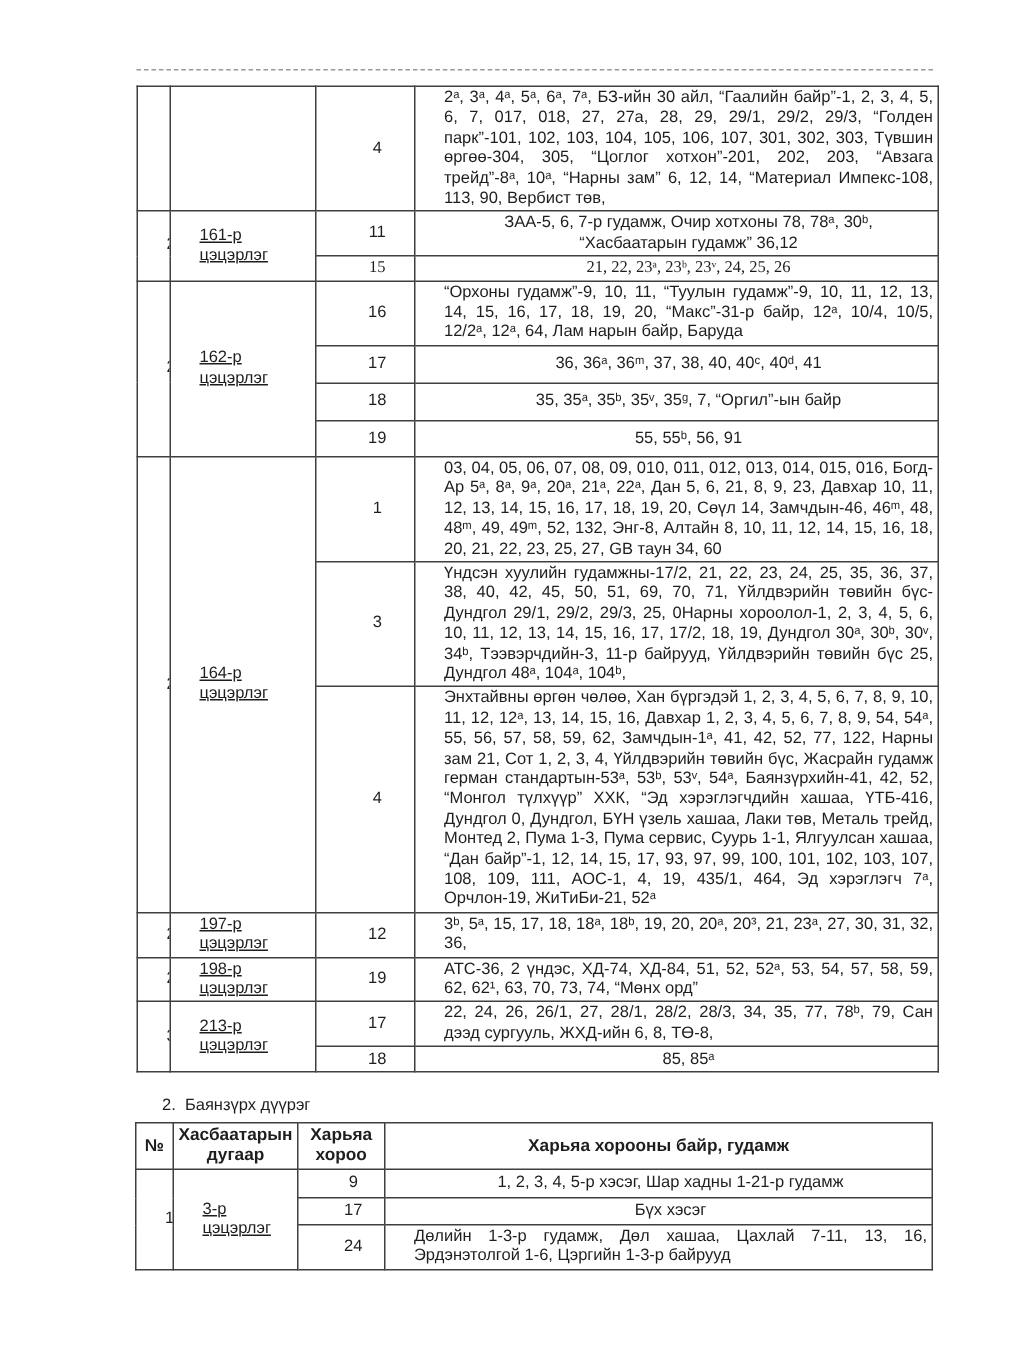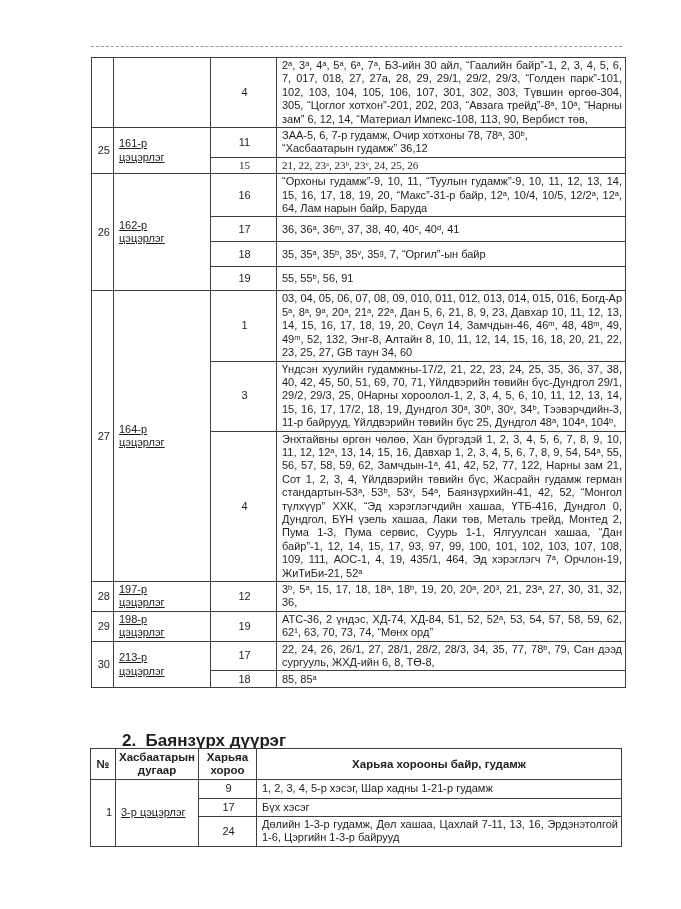--- a/index.html
+++ b/index.html
@@ -19,48 +19,48 @@
     border-collapse:collapse;
     table-layout:fixed;
     position:absolute;
     font-size:11px;
     line-height:13.4px;
   }
   table.t1{left:91px;top:57px;width:534px;}
   table.t2{left:90px;top:748px;width:531px;}
   .t td,.t th{
     border:1px solid #3f3f3f;
-    padding:1px 3px 1px 5px;
+    padding:1px 3px 1px 19px;
     vertical-align:middle;
     overflow:hidden;
     color:#1e1e1e;
   }
   .c-no{text-align:right;padding:1px 1px;}
   .c-name{white-space:pre-line;padding-left:6px;text-decoration:underline;}
   .c-kh{text-align:center;padding:1px 1px;}
-  .c-addr{text-align:left;}
+  .c-addr{text-align:center;}
   .j{text-align:justify;}
   .pre{white-space:pre-line;}
   tr.rh25{height:25px;}
   tr.rh24{height:24px;}
   tr.rh17{height:17px;}
   tr.rh15{height:15px;font-family:Liberation Serif, serif;}
   tr.rh19{height:19px;}
   tr.rh18{height:18px;}
   .t2 th{
     font-weight:bold;
     text-align:center;
     padding:2px 2px;
     font-size:11.5px;
     line-height:13px;
   }
   tr.hdr{height:27px;}
   .heading{
-    position:absolute;left:122px;top:731px;
-    font-size:17px;font-weight:bold;
+    position:absolute;left:108px;top:731px;
+    font-size:11px;font-weight:normal;
     white-space:pre;
   }
 </style>
 </head>
 <body>
 
 <div class="page">
 
   <div class="remnant"></div>
 

